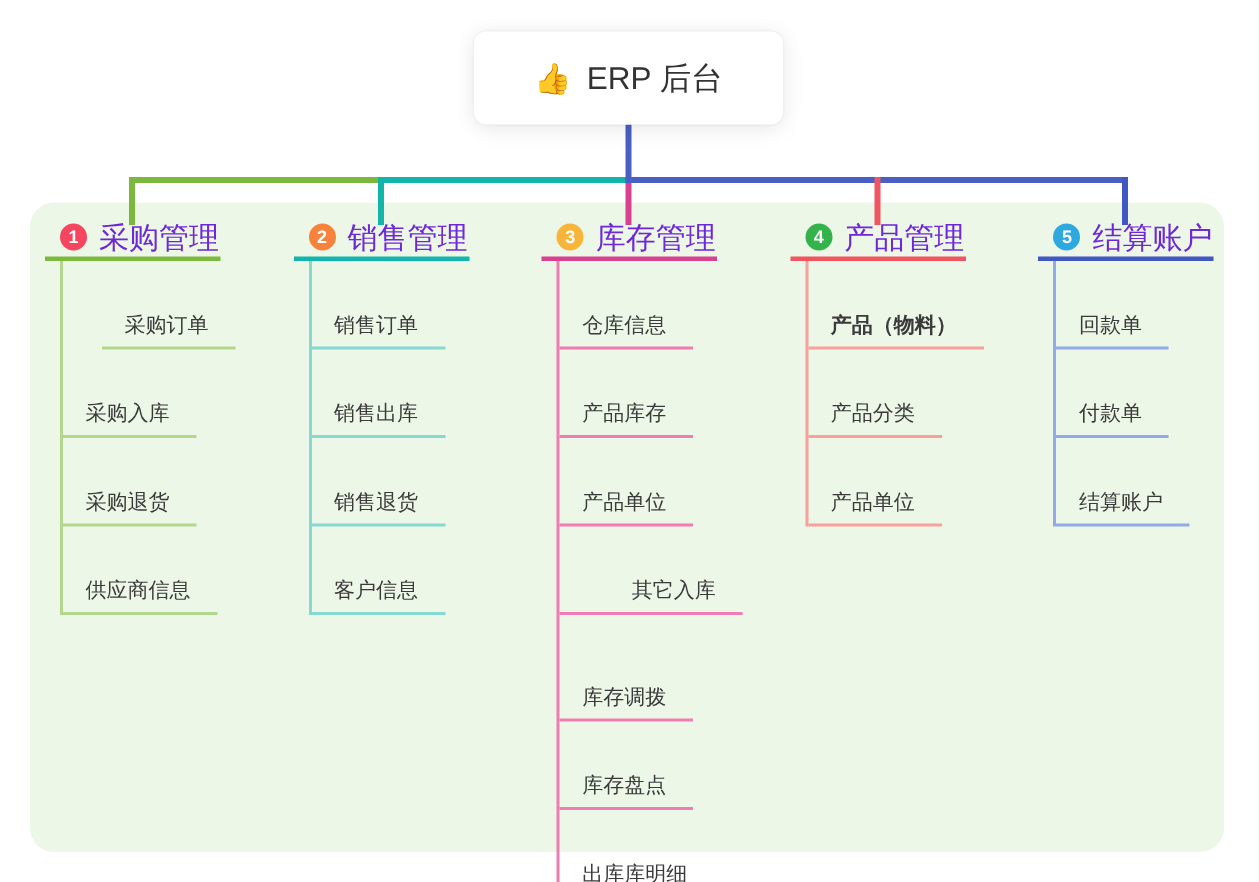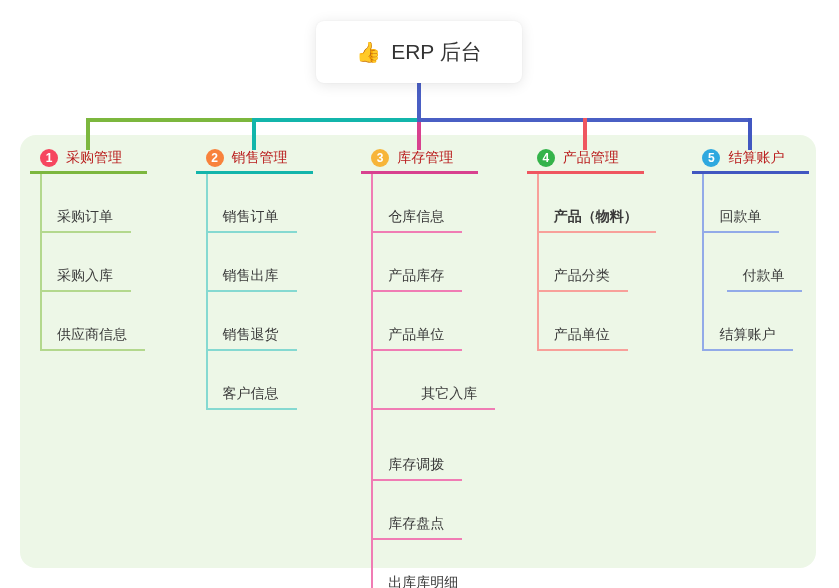--- a/index.html
+++ b/index.html
@@ -41,21 +41,21 @@
     padding-left: 10px; gap: 8px;
     border-bottom: 3px solid #999;
     cursor: pointer;
   }
   .badge {
     width: 18px; height: 18px; border-radius: 50%;
     color: #ffffff; font-size: 12px; font-weight: bold;
     display: flex; align-items: center; justify-content: center;
     flex: 0 0 18px;
   }
-  .branch-label { font-size: 14px; color: #b91c1c; white-space: nowrap; }
+  .branch-label { font-size: 20px; color: #6d28d9; white-space: nowrap; }
 
   .children {
     margin-left: 10px;
     border-left: 2px solid #ccc;
     list-style: none;
   }
   .children li {
     width: max-content;
     padding: 34px 18px 5px 15px;
     border-bottom: 2px solid #ccc;
@@ -86,22 +86,23 @@
       <div class="line" style="left: 748.4px; top: 118px; width: 4px; height: 32px; background: rgb(65, 87, 193);"></div>
       <div class="line" style="left: 417.2px; top: 83px; width: 4px; height: 39px; background: rgb(74, 95, 196);"></div>
     </div>
   <div id="branches">
   <div class="branch" style="left: 30px;">
     <div class="branch-header" style="border-bottom-color: rgb(124, 183, 62);">
       <span class="badge" style="background: rgb(246, 70, 95);">1</span>
       <span class="branch-label">采购管理</span>
     </div>
     <ul class="children" style="border-left-color: rgb(179, 216, 141);">
-          <li style="border-bottom-color: rgb(179, 216, 141);">采购订单</li>
+          <li style="border-bottom-color: rgb(179, 216, 141); margin-left: 26px;">采购订单</li>
           <li style="border-bottom-color: rgb(179, 216, 141);">采购入库</li>
+          <li style="border-bottom-color: rgb(179, 216, 141);">采购退货</li>
           <li style="border-bottom-color: rgb(179, 216, 141);">供应商信息</li>
         </ul>
   </div>
 
   <div class="branch" style="left: 195.6px;">
     <div class="branch-header" style="border-bottom-color: rgb(19, 181, 171);">
       <span class="badge" style="background: rgb(248, 130, 60);">2</span>
       <span class="branch-label">销售管理</span>
     </div>
     <ul class="children" style="border-left-color: rgb(133, 217, 209);">
@@ -140,18 +141,18 @@
         </ul>
   </div>
 
   <div class="branch" style="left: 692.4px;">
     <div class="branch-header" style="border-bottom-color: rgb(65, 87, 193);">
       <span class="badge" style="background: rgb(47, 168, 223);">5</span>
       <span class="branch-label">结算账户</span>
     </div>
     <ul class="children" style="border-left-color: rgb(146, 170, 232);">
           <li style="border-bottom-color: rgb(146, 170, 232);">回款单</li>
-          <li style="border-bottom-color: rgb(146, 170, 232); margin-left: 23px;">付款单</li>
+          <li style="border-bottom-color: rgb(146, 170, 232);">付款单</li>
           <li style="border-bottom-color: rgb(146, 170, 232);">结算账户</li>
         </ul>
   </div>
 </div>
 </div>
 
 </body></html>

